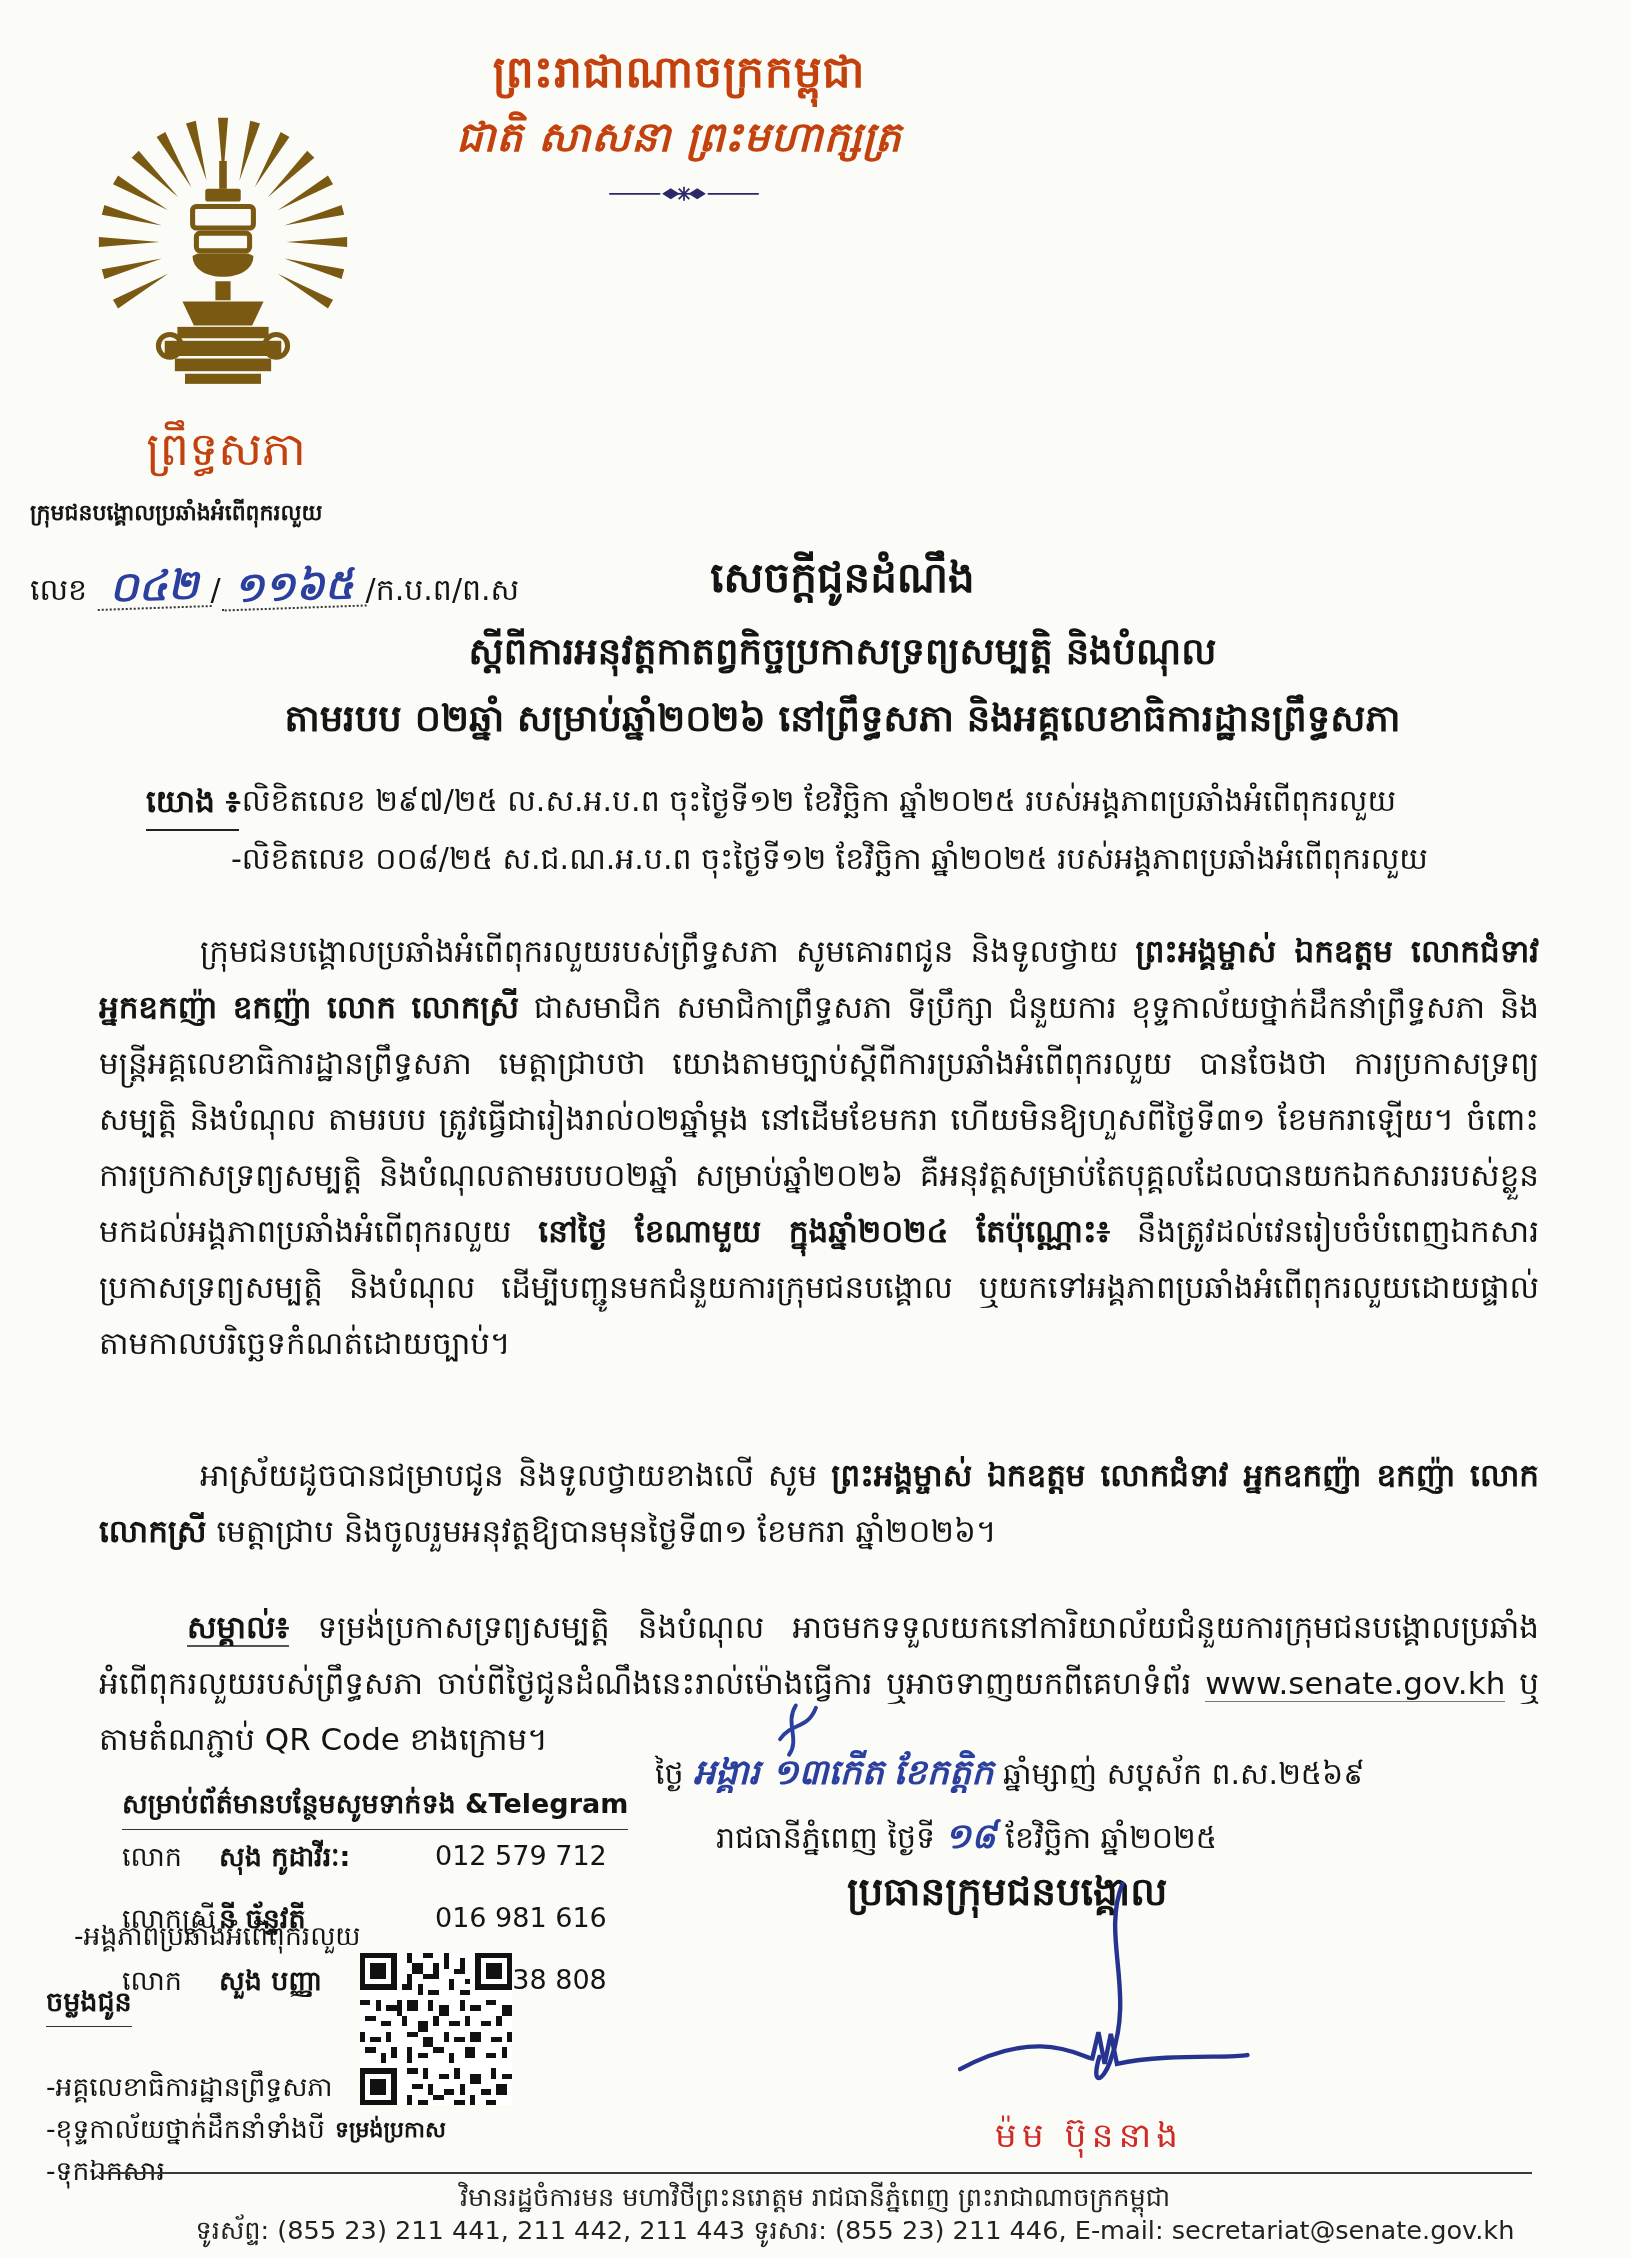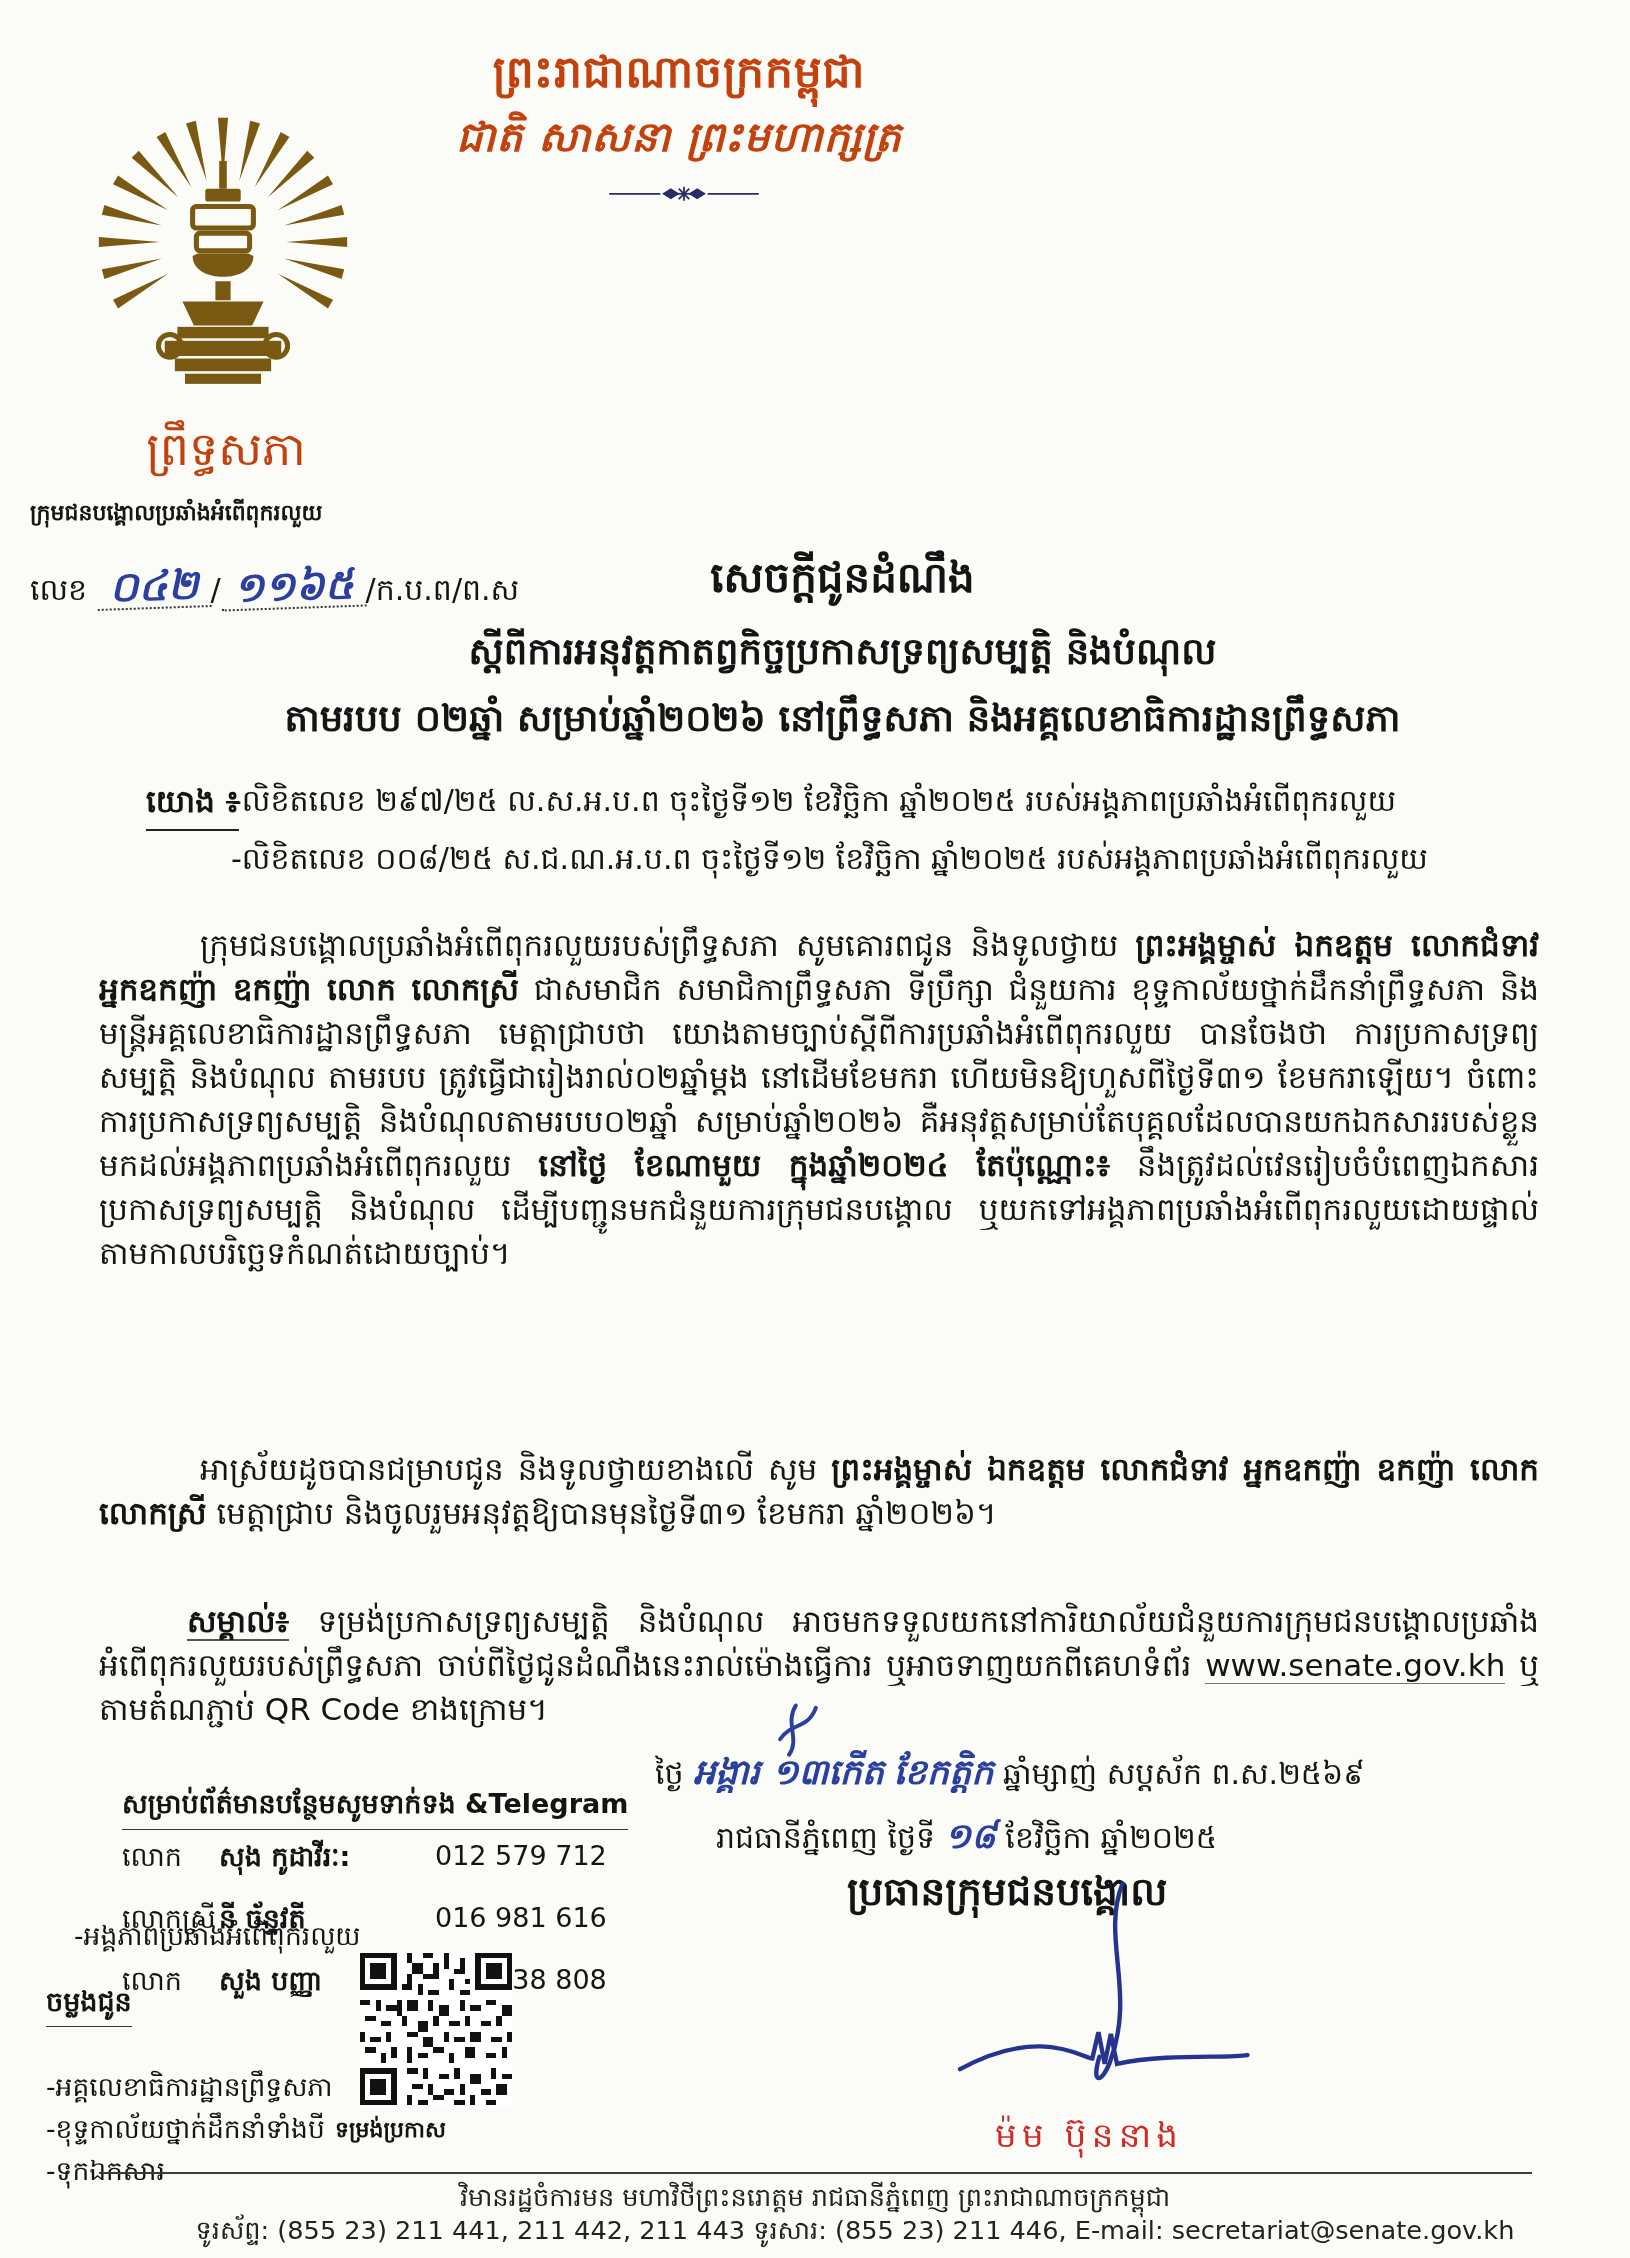--- a/index.html
+++ b/index.html
@@ -23,21 +23,21 @@
   .unit-line{left:30px;top:499px;font-size:22px;font-weight:bold;color:#161616;}
   .ref-line{left:30px;top:566px;font-size:30px;white-space:nowrap;}
   .hand{color:#2b3f9e;font-weight:bold;font-style:italic;}
   .hand-num{font-size:41px;padding:0 12.4px;border-bottom:2.6px dotted #333;display:inline-block;line-height:1;transform:rotate(-2deg);}
   .title-main{top:551px;left:53px;width:1579px;font-size:42px;font-weight:bold;}
   .title-sub1{top:628px;left:53px;width:1579px;font-size:37px;font-weight:bold;}
   .title-sub2{top:695px;left:53px;width:1579px;font-size:37px;font-weight:bold;}
   .yong-label{left:146px;top:782px;font-size:31px;font-weight:bold;border-bottom:2.6px double #222;padding-bottom:1.8px;}
   .ref-item1{left:231px;top:782px;font-size:30px;}
   .ref-item2{left:231px;top:840px;font-size:30px;}
-  .para{left:99px;width:1440px;font-size:31px;line-height:44px;text-align:justify;}
+  .para{left:99px;width:1440px;font-size:31px;line-height:56px;text-align:justify;}
   .p1{top:923px;text-indent:101px;}
   .p2{top:1447px;text-indent:101px;}
   .note{top:1599px;text-indent:88px;}
   .note-label{font-weight:bold;border-bottom:2.6px solid #555;}
   .weblink{border-bottom:1.8px solid #777;}
   .date-line1{left:655px;top:1750px;font-size:30px;white-space:nowrap;}
   .date-line2{left:716px;top:1814px;font-size:30px;white-space:nowrap;}
   .hand-day{font-size:35px;}
   .hand-month{font-size:35px;}
   .sign-title{left:847px;top:1867px;font-size:39px;font-weight:bold;}

